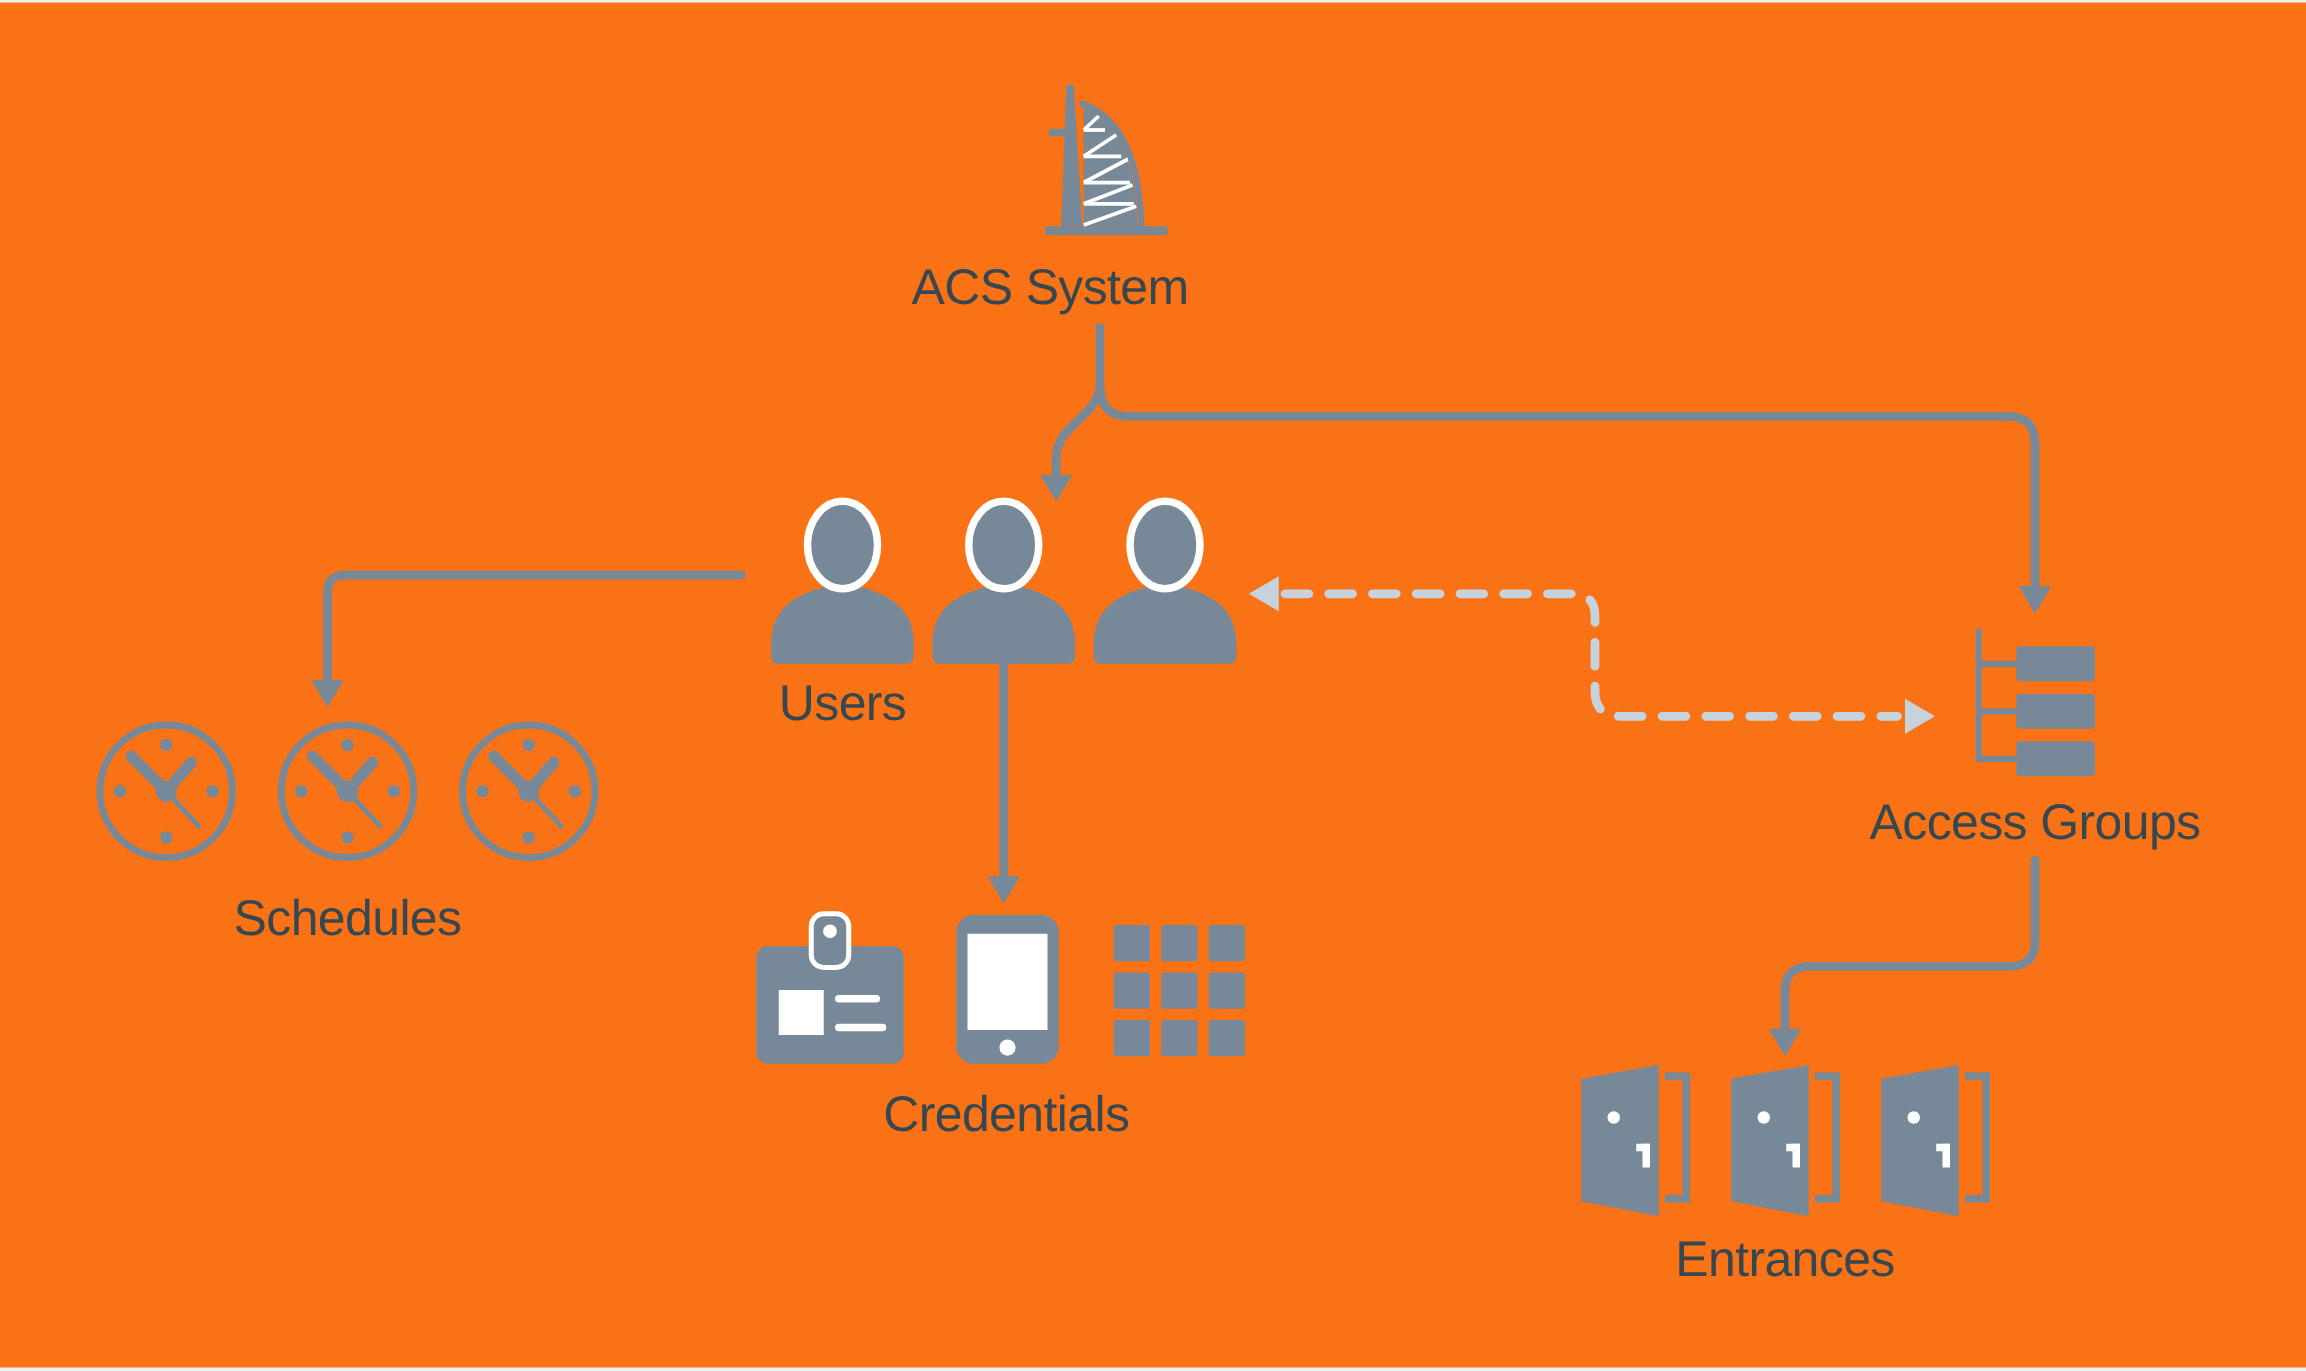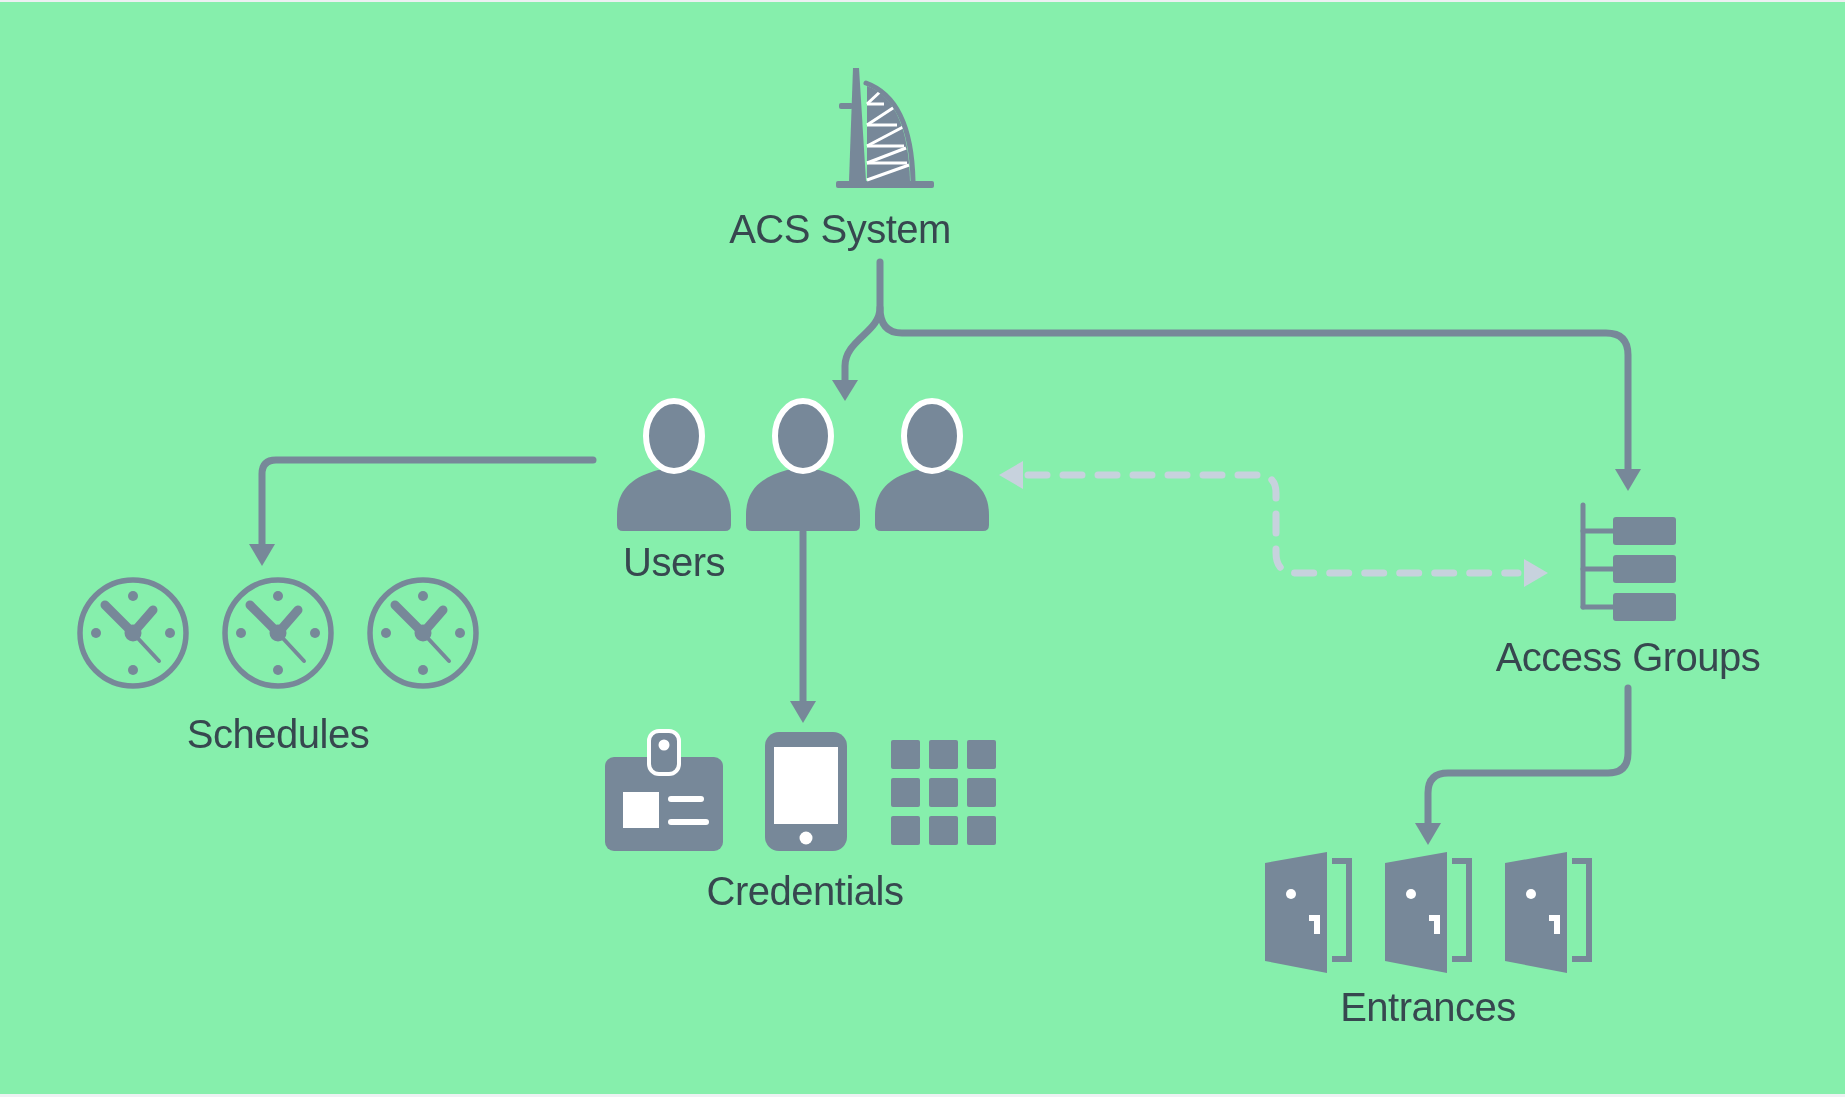--- a/index.html
+++ b/index.html
@@ -1,16 +1,16 @@
 <!DOCTYPE html>
 <html><head>
 <meta charset="utf-8">
 <style>
   html,body{margin:0;padding:0;background:#ffffff;}
-  .canvas{position:relative;width:1845px;height:1097px;background:#86efac;overflow:hidden;}
+  .canvas{position:relative;width:1845px;height:1097px;background:#f97316;overflow:hidden;}
   svg{display:block;}
   .label{font-family:"Liberation Sans",sans-serif;font-size:40px;fill:#37474f;letter-spacing:-0.5px;}
   .edge{stroke:#778899;stroke-width:7;fill:none;stroke-linecap:round;stroke-linejoin:round;}
   .edge-dashed{stroke:#c7d2dd;stroke-width:7;fill:none;stroke-linecap:round;stroke-dasharray:19 16;}
   .ah{fill:#778899;}
   .ahd{fill:#c7d2dd;}
   .ic{fill:#778899;}
   .icw{fill:#ffffff;}
   .stroke-ic{stroke:#778899;fill:none;}
   .wline{stroke:#ffffff;stroke-width:3;fill:none;}

